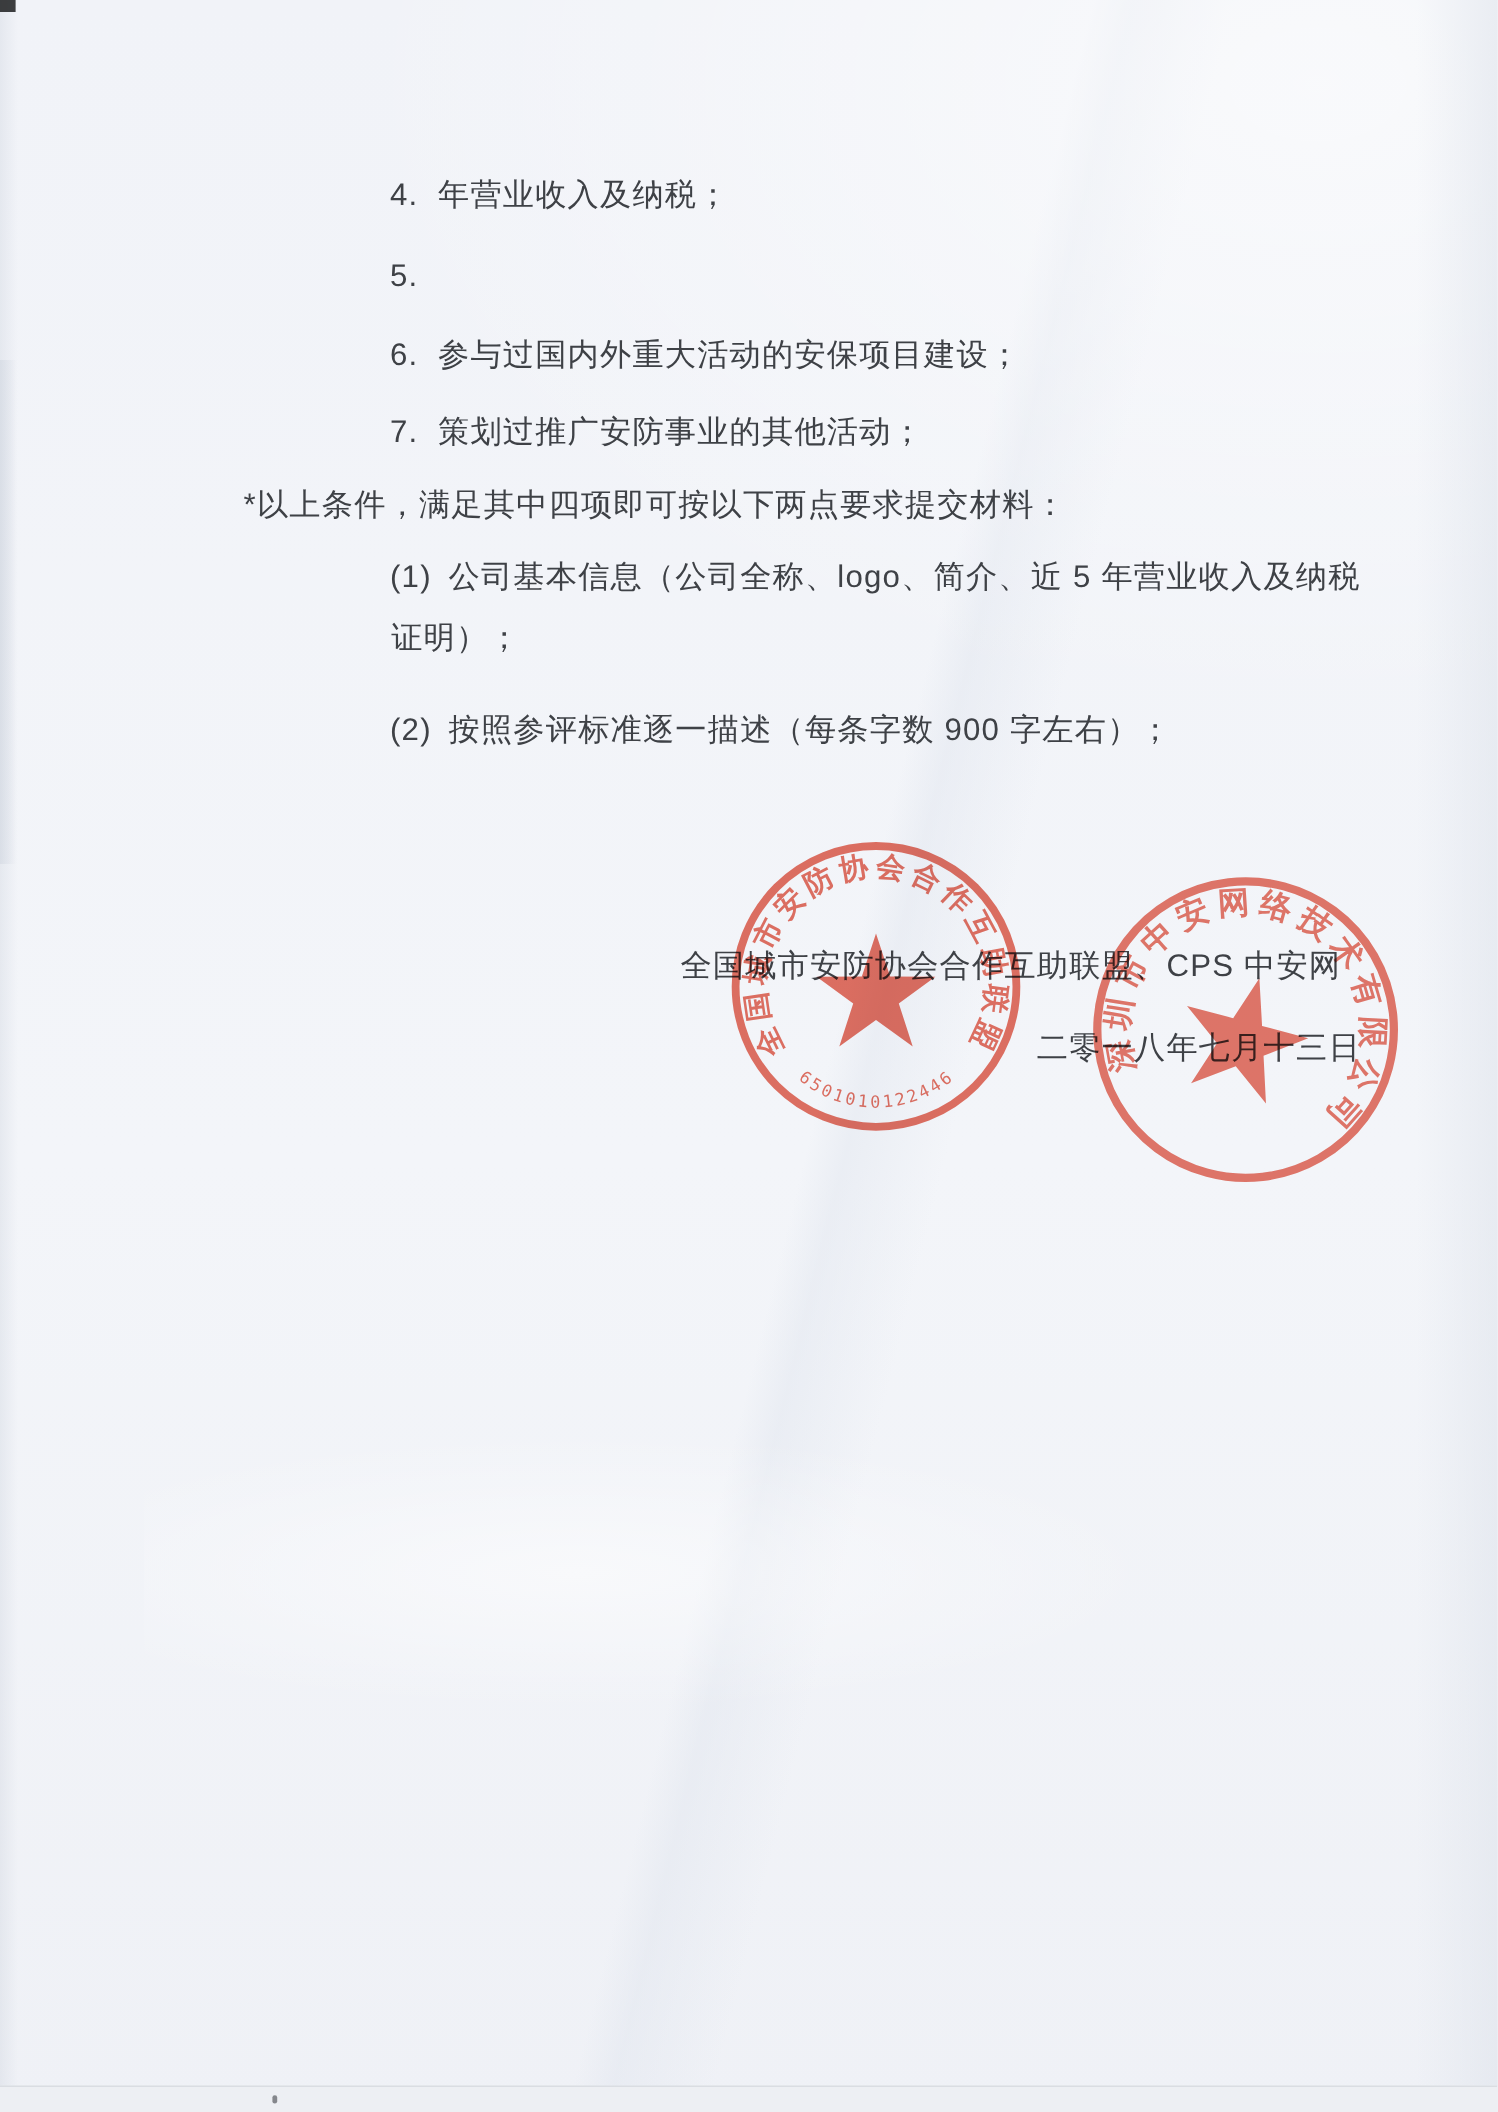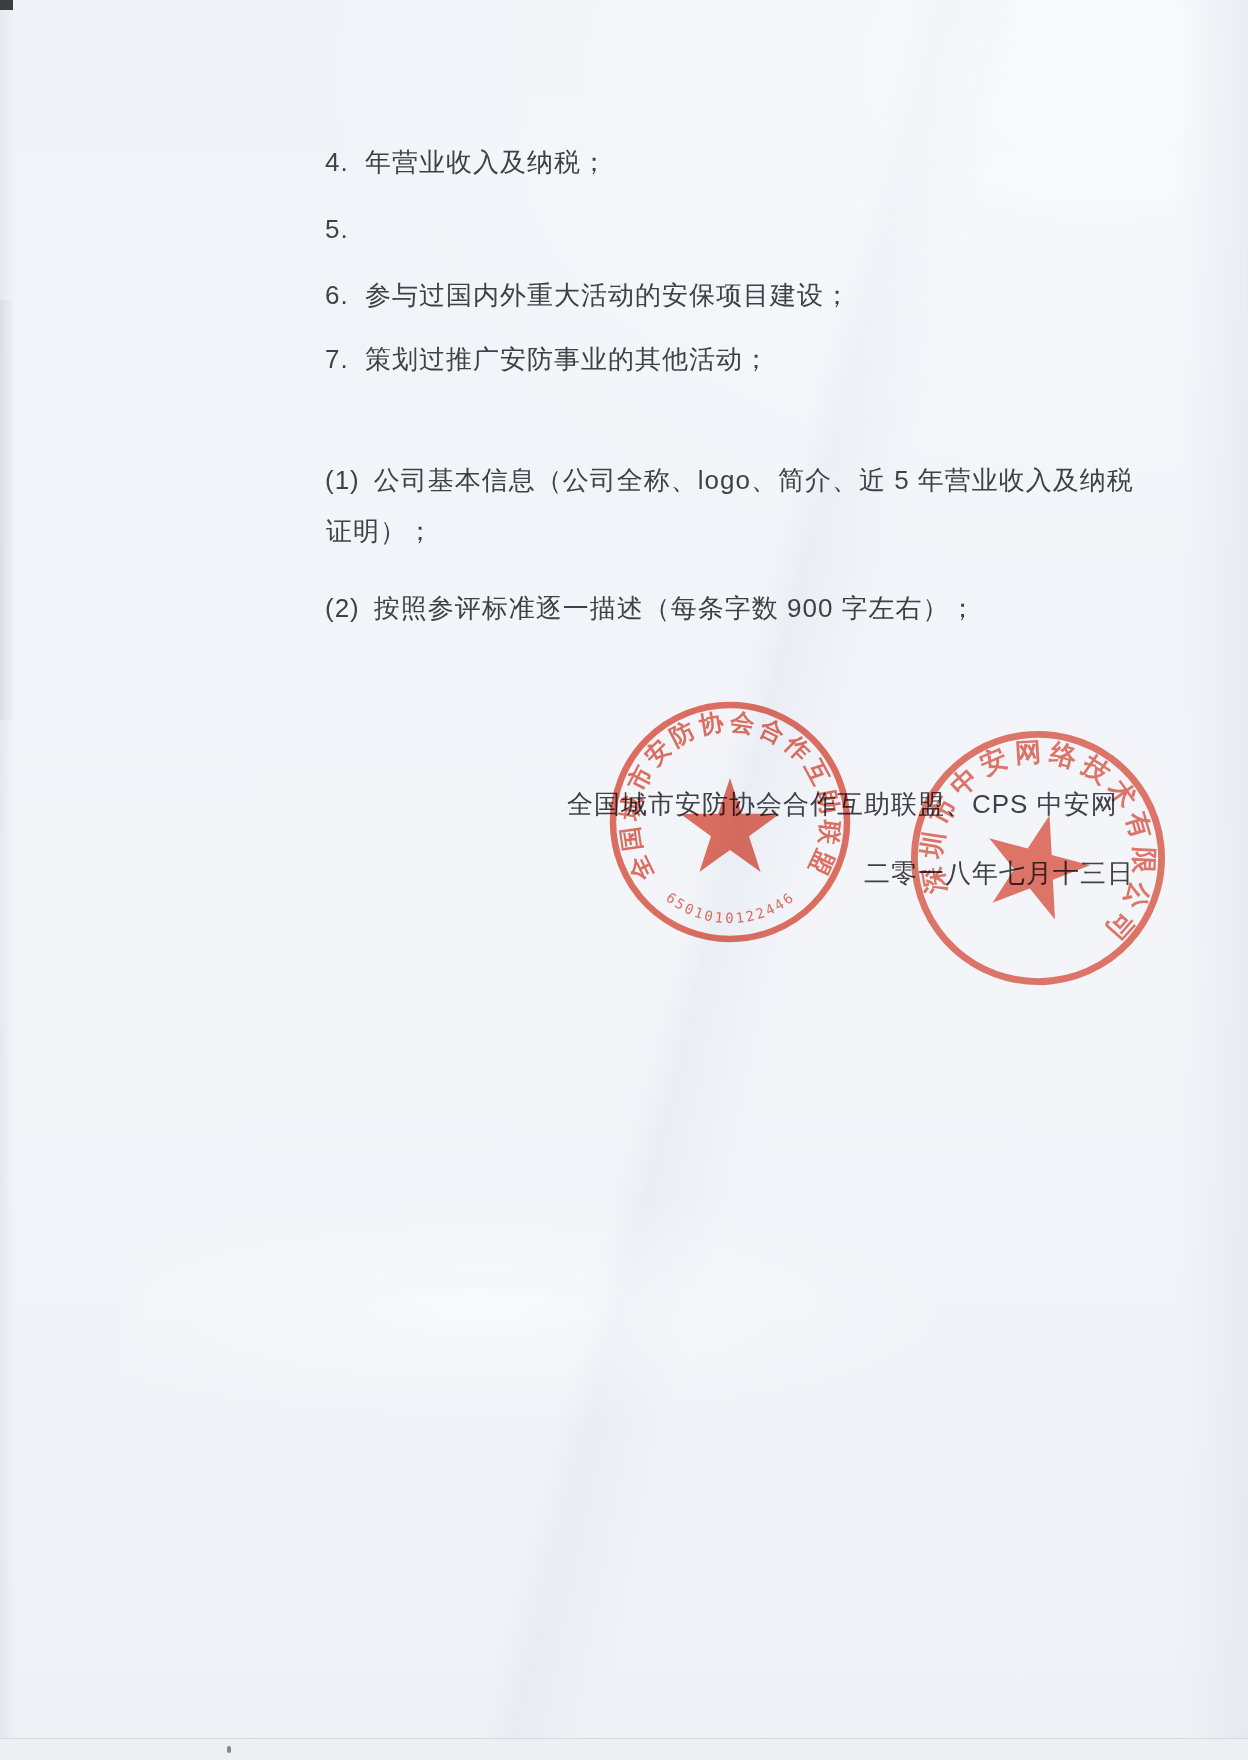--- a/index.html
+++ b/index.html
@@ -46,20 +46,21 @@
   </div>
   <div class="row list-row" style="left:325px;top:279px;">
     <span class="num">6.</span>
     <span>参与过国内外重大活动的安保项目建设；</span>
   </div>
   <div class="row list-row" style="left:325px;top:343px;">
     <span class="num">7.</span>
     <span>策划过推广安防事业的其他活动；</span>
   </div>
 
+  <div class="row" style="left:203px;top:404px;">*以上条件，满足其中四项即可按以下两点要求提交材料：</div>
 
   <div class="row list-row" style="left:325px;top:464px;">
     <span class="num" style="min-width:34px;">(1)</span>
     <span>公司基本信息（公司全称、logo、简介、近 5 年营业收入及纳税</span>
   </div>
   <div class="row" style="left:326px;top:515px;">证明）；</div>
 
   <div class="row list-row" style="left:325px;top:592px;">
     <span class="num" style="min-width:34px;">(2)</span>
     <span>按照参评标准逐一描述（每条字数 900 字左右）；</span>

